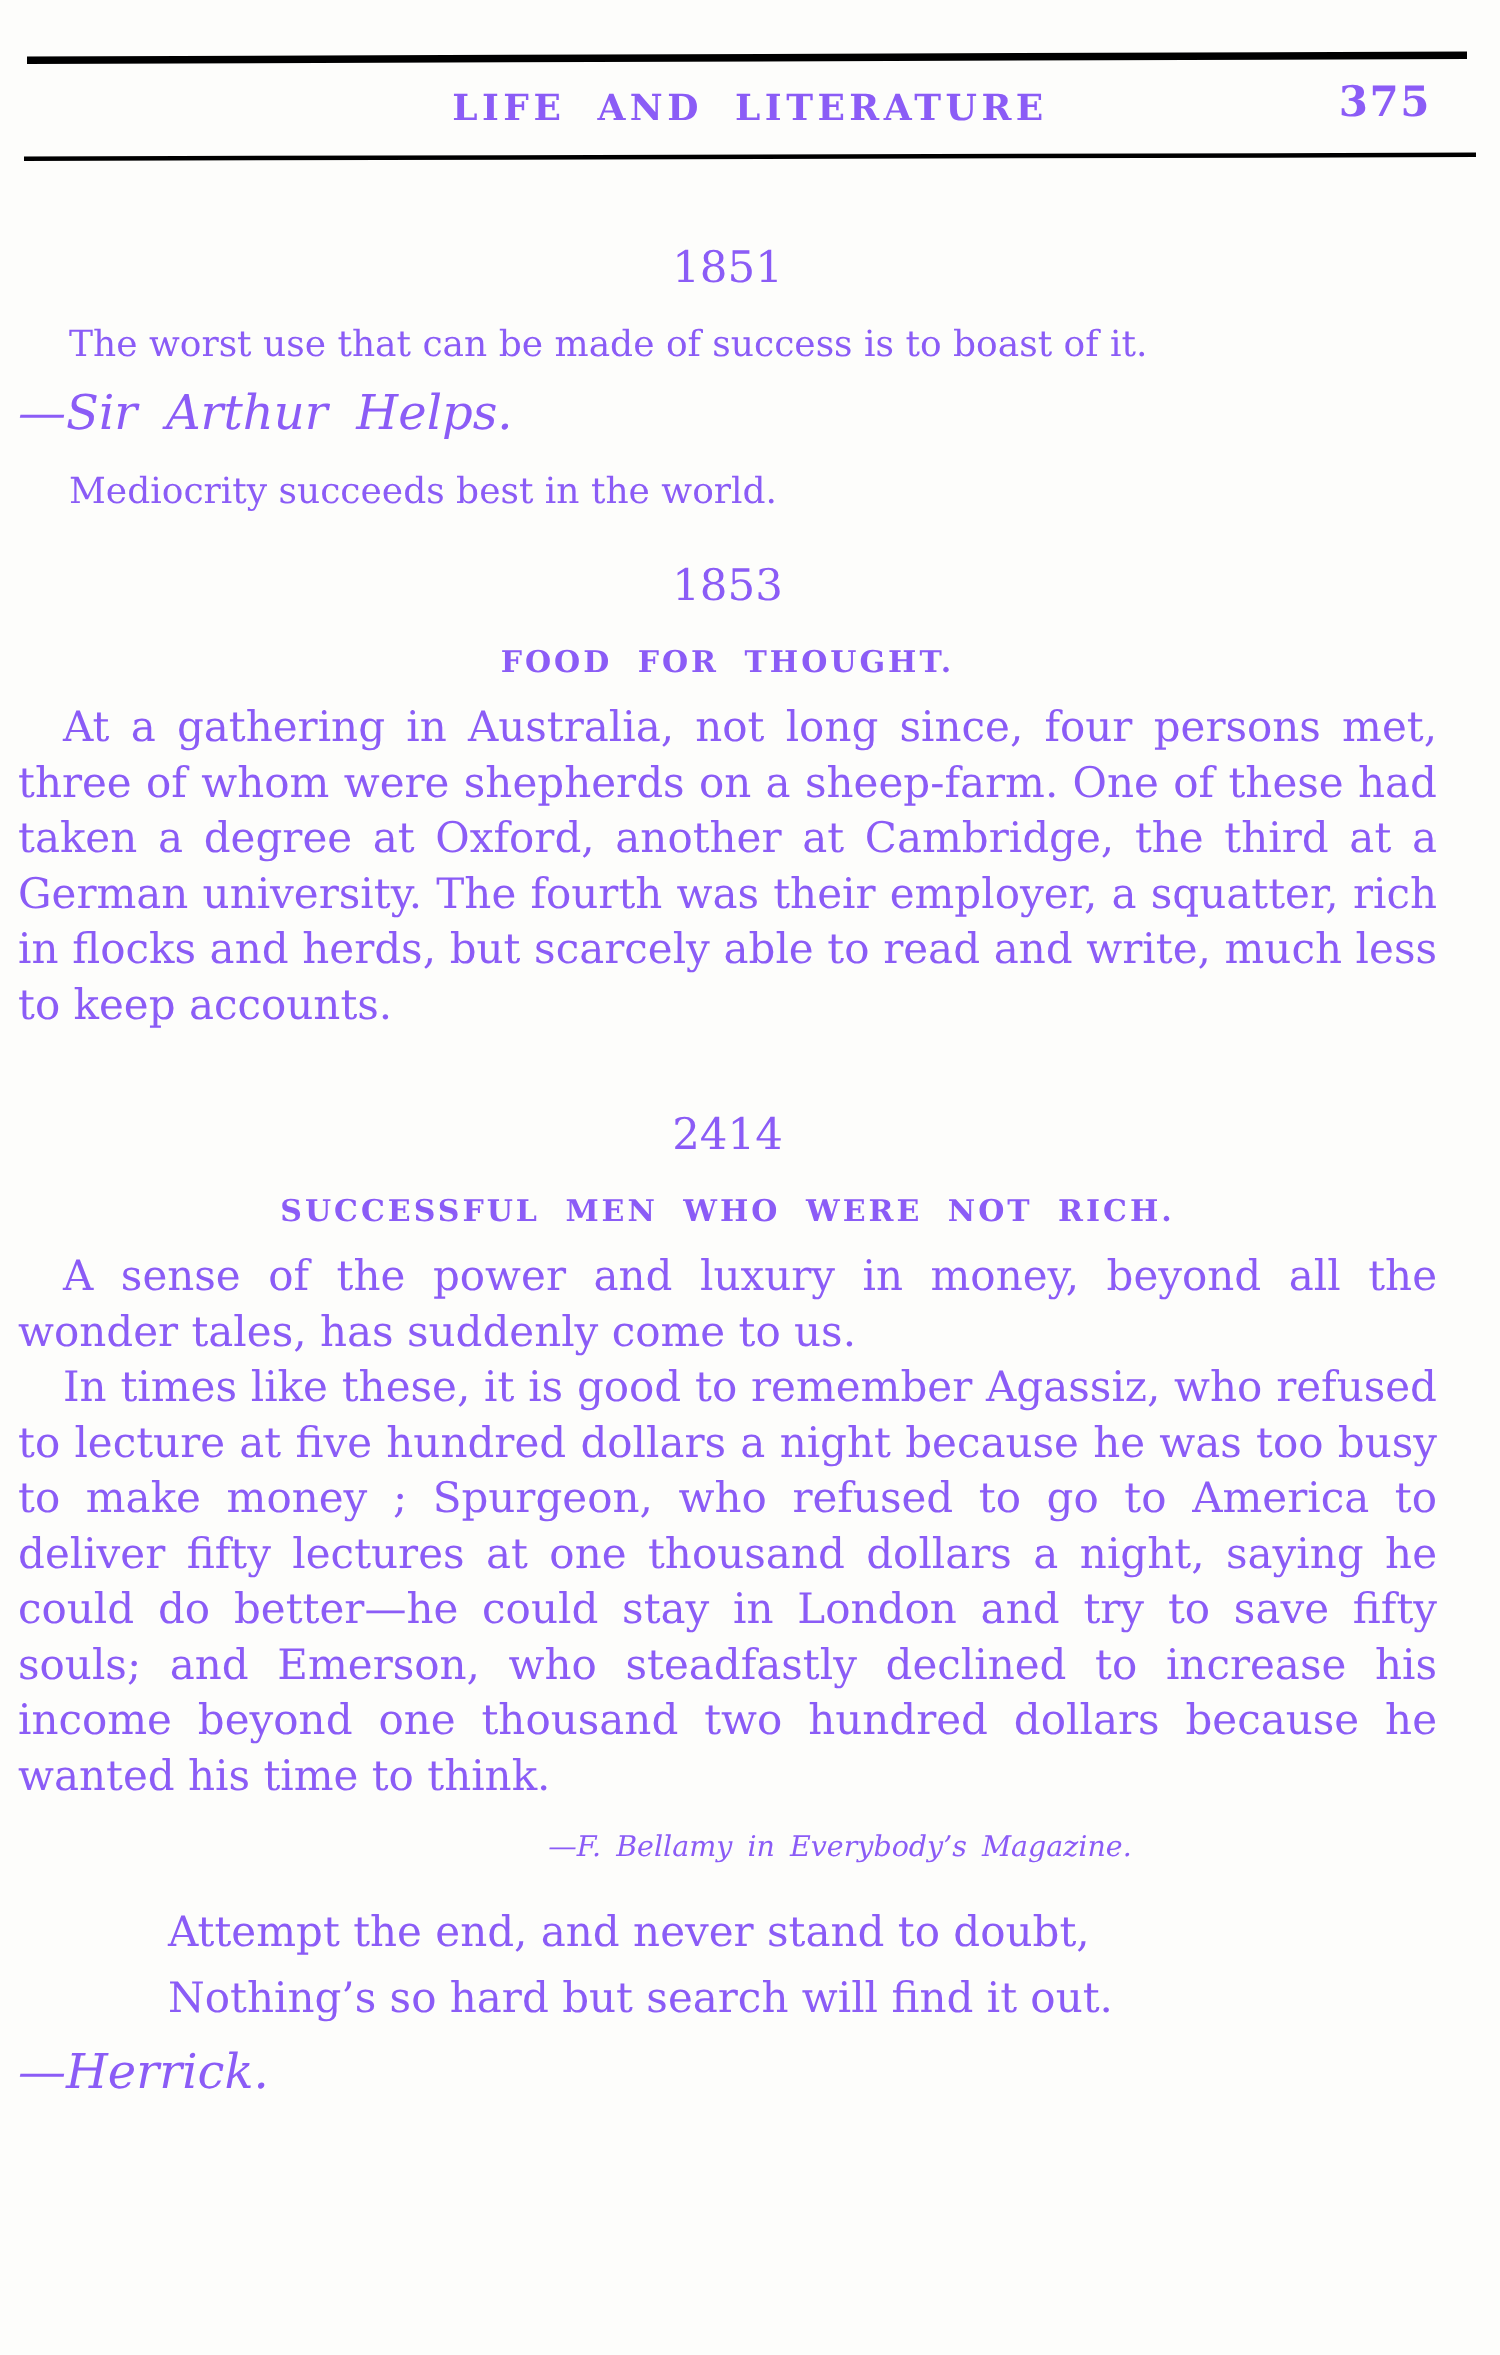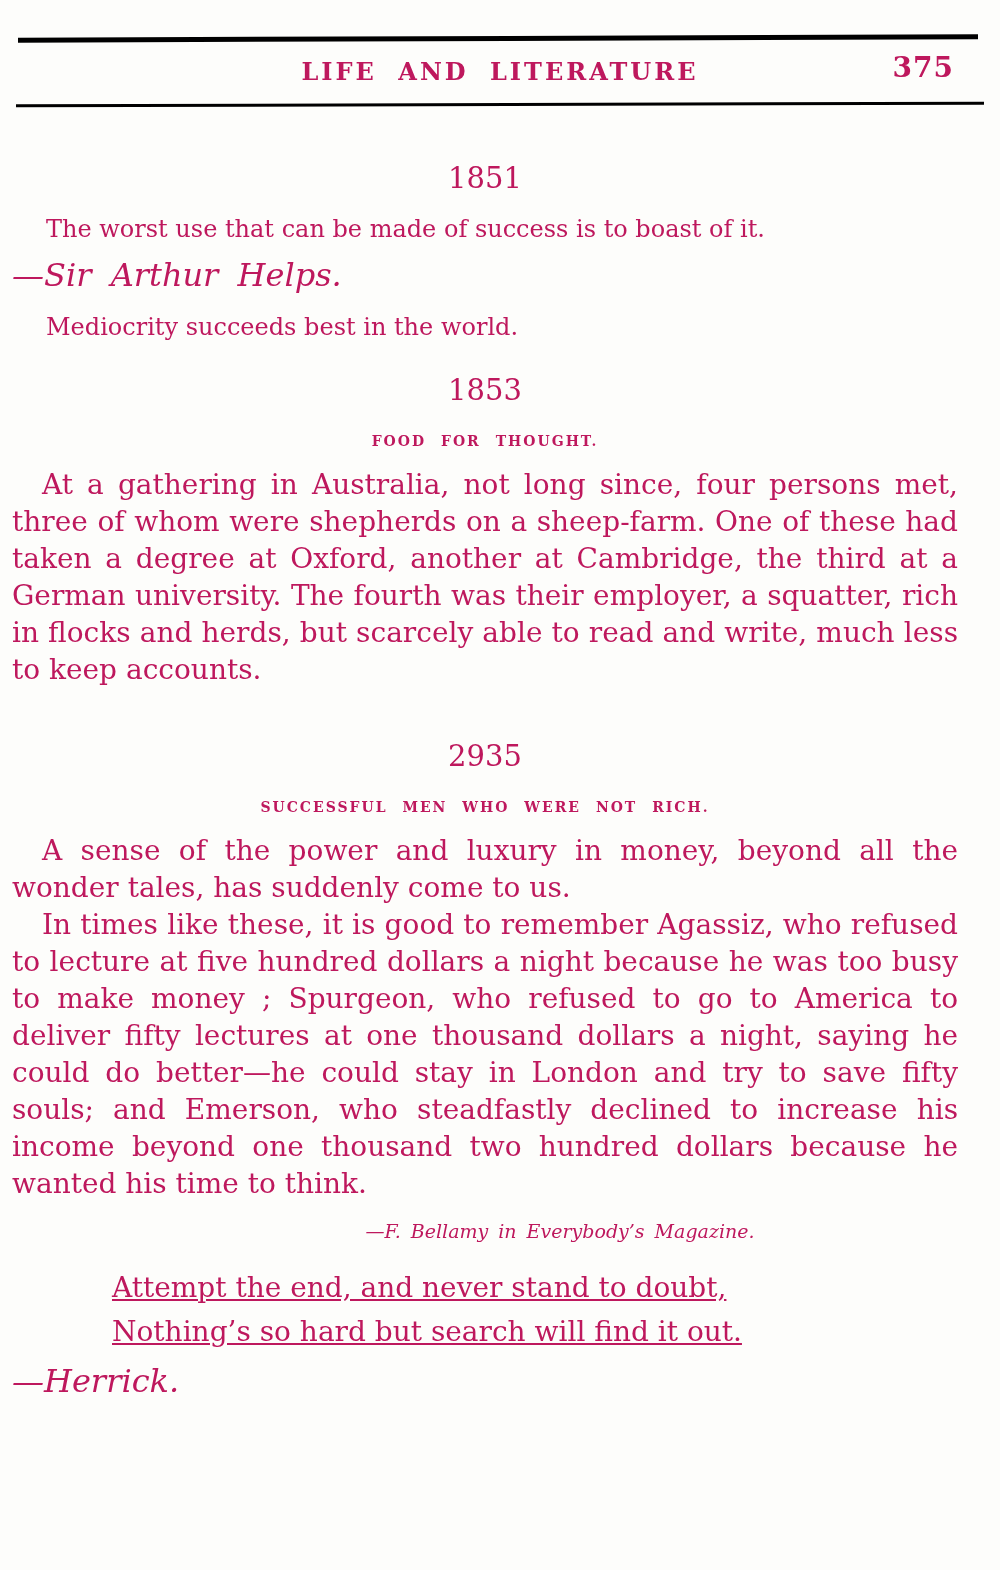--- a/index.html
+++ b/index.html
@@ -6,21 +6,21 @@
     margin: 0;
     padding: 0;
     background: #ffffff;
   }
   .page {
     position: relative;
     width: 1000px;
     height: 1570px;
     margin: 0 auto;
     background: #fdfdfb;
-    color: #be185d;
+    color: #8b5cf6;
     font-family: "DejaVu Serif", "Liberation Serif", serif;
     box-sizing: border-box;
     overflow: hidden;
   }
   .top-rule {
     height: 5px;
     background: #000;
     margin: 36px 22px 0 18px;
     transform: rotate(-0.2deg);
   }
@@ -82,41 +82,41 @@
     font-style: italic;
     font-size: 19px;
     line-height: 38px;
     text-align: center;
     padding-left: 150px;
     word-spacing: 4px;
     margin: 10px 0 0 0;
   }
   .entry-heading {
     text-align: center;
-    font-size: 14px;
+    font-size: 20px;
     font-weight: bold;
     letter-spacing: 2px;
     word-spacing: 8px;
     line-height: 26px;
     margin: 20px 0 12px 0;
   }
   .body-par {
     font-size: 28px;
     line-height: 37px;
     text-align: justify;
     text-indent: 30px;
     margin: 0;
   }
   .body-par + .body-par { margin-top: 0; }
   .verse {
     margin: 16px 0 0 100px;
     font-size: 28px;
     line-height: 44px;
   }
-  .verse-line { display: block; text-decoration: underline; }
+  .verse-line { display: block; }
 </style>
 </head>
 <body>
 
 <div class="page">
 
   <div class="top-rule"></div>
 
   <div class="running-header">
     <span class="running-title">LIFE AND LITERATURE</span>
@@ -137,21 +137,21 @@
       <p class="quote-line">Mediocrity succeeds best in the world.</p>
     </section>
 
     <section>
       <p class="entry-number mt-med">1853</p>
       <p class="entry-heading">FOOD FOR THOUGHT.</p>
       <p class="body-par">At a gathering in Australia, not long since, four persons met, three of whom were shepherds on a sheep-farm.  One of these had taken a degree at Oxford, another at Cambridge, the third at a German university.  The fourth was their employer, a squatter, rich in flocks and herds, but scarcely able to read and write, much less to keep accounts.</p>
     </section>
 
     <section>
-      <p class="entry-number mt-big">2935</p>
+      <p class="entry-number mt-big">2414</p>
       <p class="entry-heading">SUCCESSFUL MEN WHO WERE NOT RICH.</p>
       <p class="body-par">A sense of the power and luxury in money, beyond all the wonder tales, has suddenly come to us.</p>
       <p class="body-par">In times like these, it is good to remember Agassiz, who refused to lecture at five hundred dollars a night because he was too busy to make money ;  Spurgeon, who refused to go to America to deliver fifty lectures at one thousand dollars a night, saying he could do better—he could stay in London and try to save fifty souls; and Emerson, who steadfastly declined to increase his income beyond one thousand two hundred dollars because he wanted his time to think.</p>
       <p class="attribution-centered">—F. Bellamy in Everybody’s Magazine.</p>
     </section>
 
     <section>
       <div class="verse">
         <span class="verse-line">Attempt the end, and never stand to doubt,</span>
         <span class="verse-line">Nothing’s so hard but search will find it out.</span>

